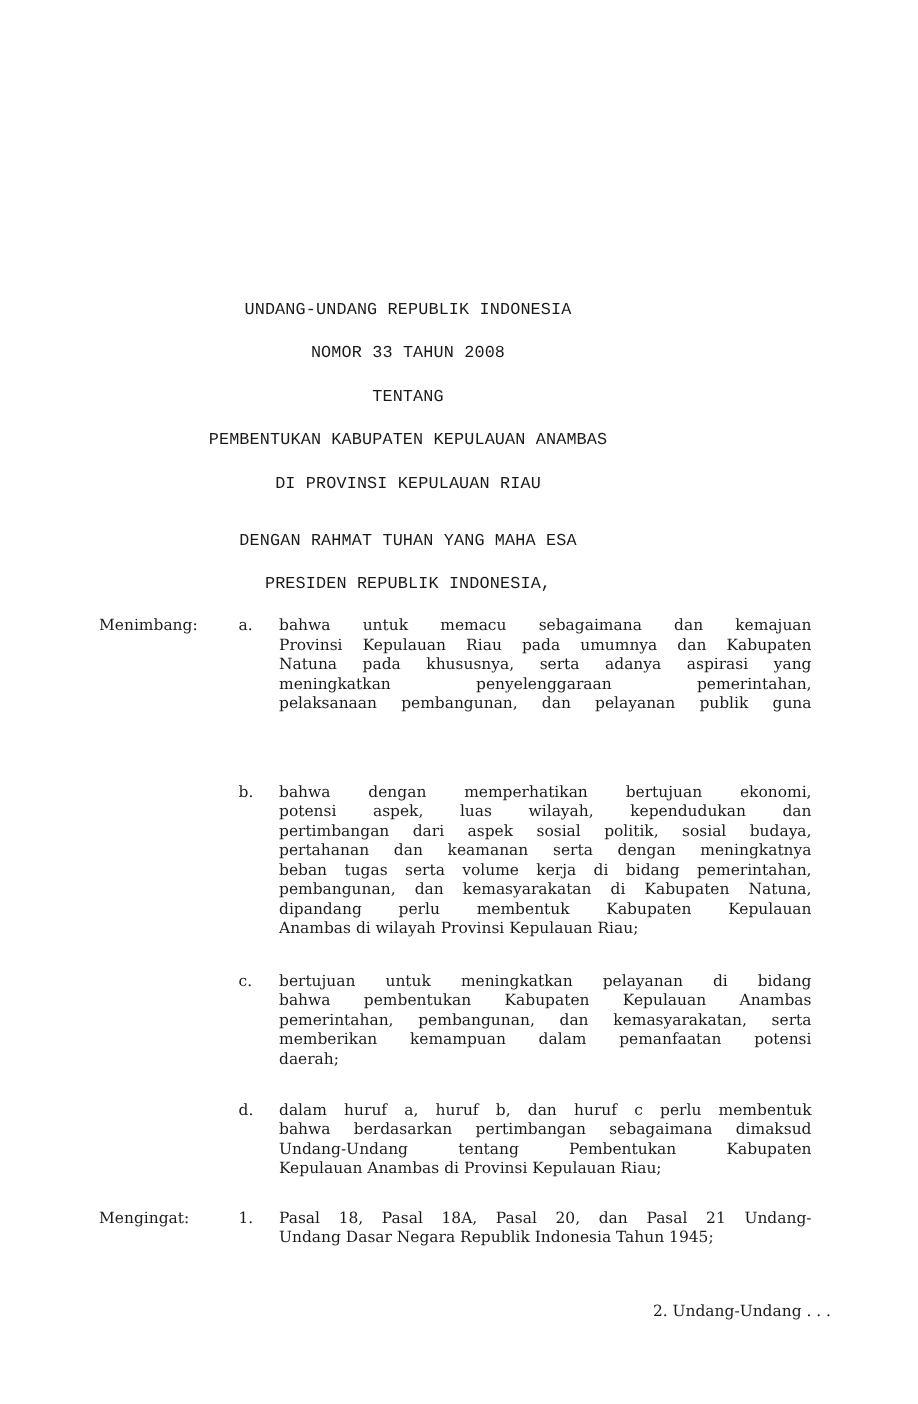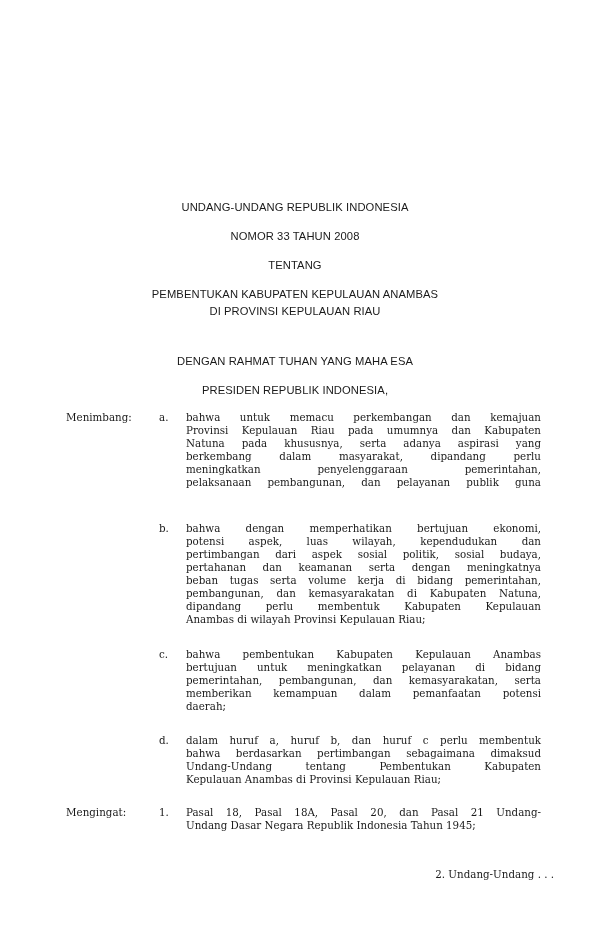--- a/index.html
+++ b/index.html
@@ -1,50 +1,49 @@
 <!DOCTYPE html>
 <html><head>
 <meta charset="utf-8">
 <style>
   html, body { margin: 0; padding: 0; background: #ffffff; }
   body { width: 612px; height: 936px; position: relative; overflow: hidden;
          font-family: "DejaVu Serif", "Liberation Serif", serif; color: #1a1a1a; }
   .page { position: absolute; left: 0; top: 0; width: 612px; height: 936px; }
   .center { position: absolute; left: 0; width: 544px; text-align: center;
-            font-family: Liberation Sans, sans-serif; font-size: 11.2px; letter-spacing: 0.1px; padding-left: 23px; }
+            font-family: Liberation Mono, monospace; font-size: 11.2px; letter-spacing: 0.1px; }
   .row { position: absolute; left: 0; width: 612px; font-family: "DejaVu Serif", serif;
          font-size: 10.3px; line-height: 13px; }
   .label { position: absolute; left: 66px; top: 0; text-align: right; }
   .marker { position: absolute; left: 159px; top: 0; }
   .body { position: absolute; left: 186px; width: 355px; text-align: justify; }
   .body .ln { display: block; text-align: justify; text-align-last: justify; white-space: nowrap; height: 13px; }
   .body .ln.last { text-align-last: left; }
   .footer { position: absolute; top: 868px; right: 58px; font-family: "DejaVu Serif", serif; font-size: 10.3px; }
 </style>
 </head>
 <body>
 
 <div class="page">
 
   <div class="center" style="top:201px">UNDANG-UNDANG REPUBLIK INDONESIA</div>
   <div class="center" style="top:230px">NOMOR 33 TAHUN 2008</div>
   <div class="center" style="top:259px">TENTANG</div>
   <div class="center" style="top:288px">PEMBENTUKAN KABUPATEN KEPULAUAN ANAMBAS</div>
-  <div class="center" style="top:305px">DI PROVINSI KEPULAUAN RIAU</div>
+  <div class="center" style="top:317px">DI PROVINSI KEPULAUAN RIAU</div>
   <div class="center" style="top:355px">DENGAN RAHMAT TUHAN YANG MAHA ESA</div>
   <div class="center" style="top:384px">PRESIDEN REPUBLIK INDONESIA,</div>
 
   <div class="row" style="top:411px">
     <span class="label">Menimbang:</span>
     <span class="marker">a.</span>
     <div class="body">
-      <span class="ln">bahwa untuk memacu perkembangan dan kemajuan</span>
+      <span class="ln">bahwa untuk memacu sebagaimana dan kemajuan</span>
       <span class="ln">Provinsi Kepulauan Riau pada umumnya dan Kabupaten</span>
       <span class="ln">Natuna pada khususnya, serta adanya aspirasi yang</span>
-      <span class="ln">berkembang dalam masyarakat, dipandang perlu</span>
       <span class="ln">meningkatkan penyelenggaraan pemerintahan,</span>
       <span class="ln">pelaksanaan pembangunan, dan pelayanan publik guna</span>
     </div>
   </div>
 
   <div class="row" style="top:522px">
     <span class="marker">b.</span>
     <div class="body">
       <span class="ln">bahwa dengan memperhatikan bertujuan ekonomi,</span>
       <span class="ln">potensi aspek, luas wilayah, kependudukan dan</span>
@@ -53,22 +52,22 @@
       <span class="ln">beban tugas serta volume kerja di bidang pemerintahan,</span>
       <span class="ln">pembangunan, dan kemasyarakatan di Kabupaten Natuna,</span>
       <span class="ln">dipandang perlu membentuk Kabupaten Kepulauan</span>
       <span class="ln last">Anambas di wilayah Provinsi Kepulauan Riau;</span>
     </div>
   </div>
 
   <div class="row" style="top:648px">
     <span class="marker">c.</span>
     <div class="body">
+      <span class="ln">bertujuan untuk meningkatkan pelayanan di bidang</span>
       <span class="ln">bahwa pembentukan Kabupaten Kepulauan Anambas</span>
-      <span class="ln">bertujuan untuk meningkatkan pelayanan di bidang</span>
       <span class="ln">pemerintahan, pembangunan, dan kemasyarakatan, serta</span>
       <span class="ln">memberikan kemampuan dalam pemanfaatan potensi</span>
       <span class="ln last">daerah;</span>
     </div>
   </div>
 
   <div class="row" style="top:734px">
     <span class="marker">d.</span>
     <div class="body">
       <span class="ln">dalam huruf a, huruf b, dan huruf c perlu membentuk</span>

